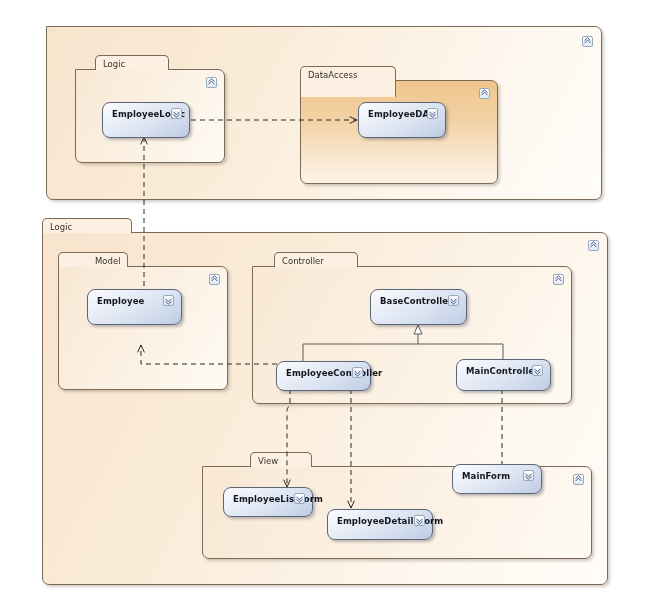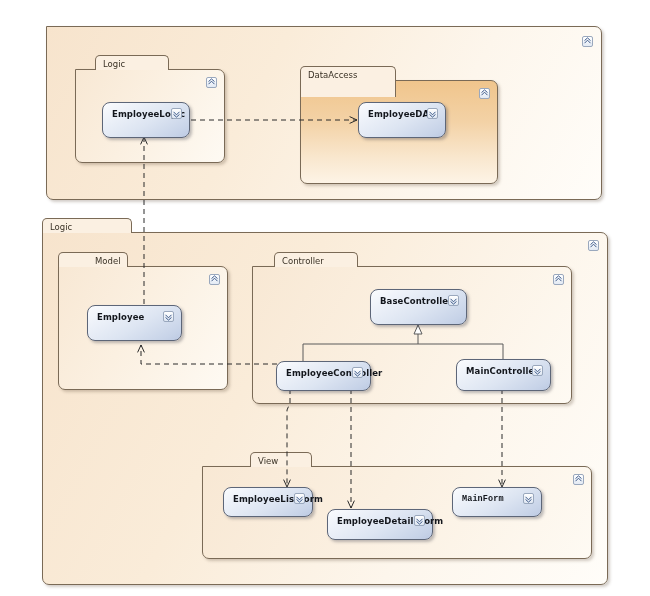--- a/index.html
+++ b/index.html
@@ -173,21 +173,21 @@
   <div class="cls" style="left:358px;top:102px;width:88px;height:36px;">
     <span class="cls-label">EmployeeDA</span>
     <span class="cls-icon">
       <svg width="9" height="9" viewBox="0 0 9 9">
           <path d="M1.5 2.8 L4.5 5.8 L7.5 2.8" fill="none" stroke="#3d5a8a" stroke-width="1"></path>
           <path d="M1.5 5.4 L4.5 8.1 L7.5 5.4" fill="none" stroke="#3d5a8a" stroke-width="1"></path>
         </svg>
     </span>
   </div>
 
-  <div class="cls" style="left:87px;top:305px;width:95px;height:36px;">
+  <div class="cls" style="left:87px;top:289px;width:95px;height:36px;">
     <span class="cls-label">Employee</span>
     <span class="cls-icon">
       <svg width="9" height="9" viewBox="0 0 9 9">
           <path d="M1.5 2.8 L4.5 5.8 L7.5 2.8" fill="none" stroke="#3d5a8a" stroke-width="1"></path>
           <path d="M1.5 5.4 L4.5 8.1 L7.5 5.4" fill="none" stroke="#3d5a8a" stroke-width="1"></path>
         </svg>
     </span>
   </div>
 
   <div class="cls" style="left:370px;top:289px;width:97px;height:36px;">
@@ -233,21 +233,21 @@
   <div class="cls" style="left:327px;top:509px;width:106px;height:31px;">
     <span class="cls-label">EmployeeDetailsForm</span>
     <span class="cls-icon">
       <svg width="9" height="9" viewBox="0 0 9 9">
           <path d="M1.5 2.8 L4.5 5.8 L7.5 2.8" fill="none" stroke="#3d5a8a" stroke-width="1"></path>
           <path d="M1.5 5.4 L4.5 8.1 L7.5 5.4" fill="none" stroke="#3d5a8a" stroke-width="1"></path>
         </svg>
     </span>
   </div>
 
-  <div class="cls" style="left:452px;top:487px;width:90px;height:30px;font-family:Liberation Mono, monospace;">
+  <div class="cls" style="left:452px;top:464px;width:90px;height:30px;">
     <span class="cls-label">MainForm</span>
     <span class="cls-icon">
       <svg width="9" height="9" viewBox="0 0 9 9">
           <path d="M1.5 2.8 L4.5 5.8 L7.5 2.8" fill="none" stroke="#3d5a8a" stroke-width="1"></path>
           <path d="M1.5 5.4 L4.5 8.1 L7.5 5.4" fill="none" stroke="#3d5a8a" stroke-width="1"></path>
         </svg>
     </span>
   </div>
 
 </div>

